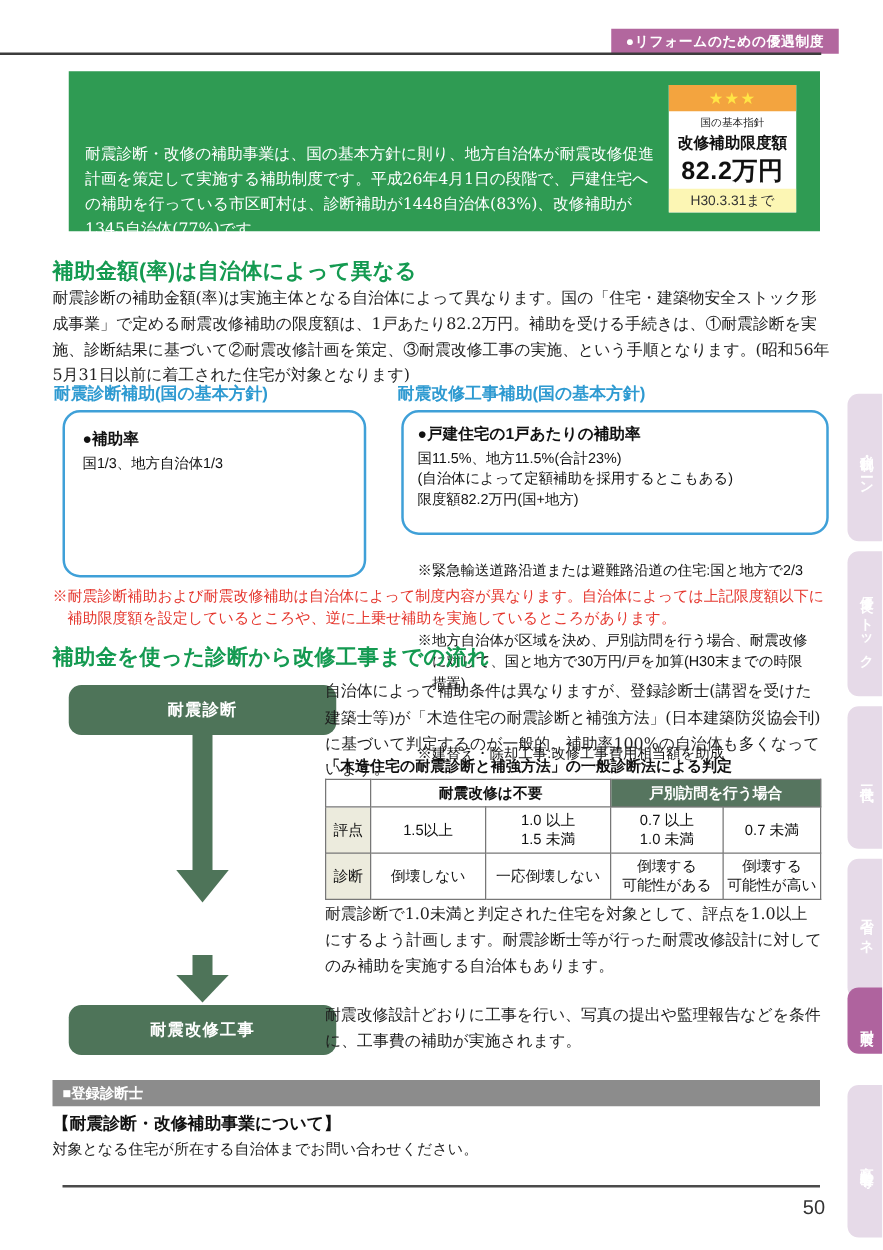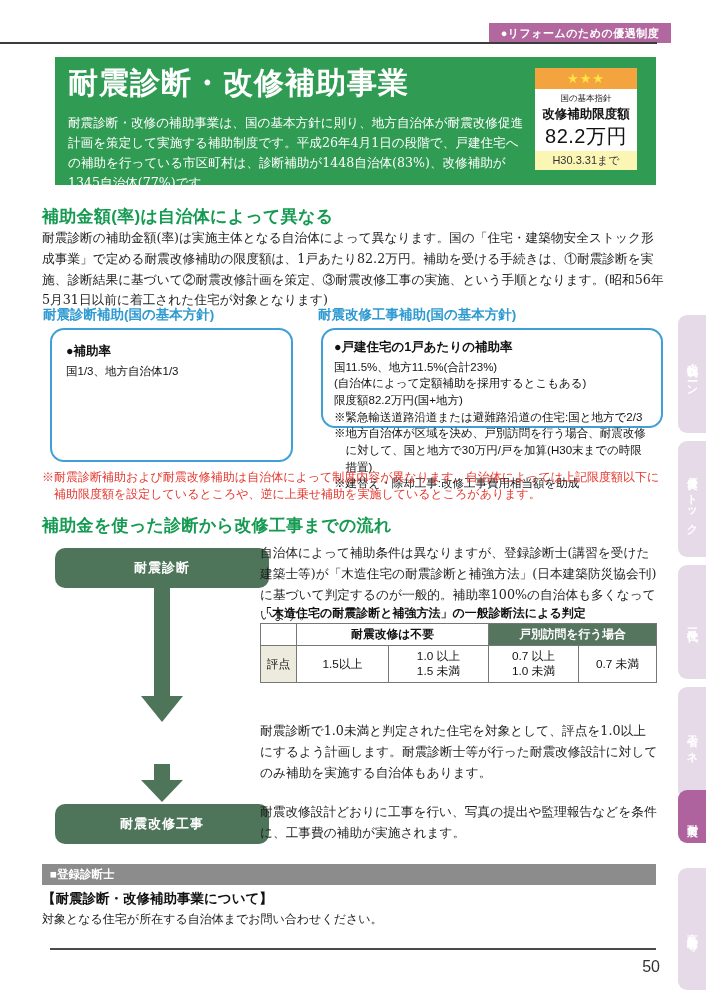--- a/index.html
+++ b/index.html
@@ -31,40 +31,40 @@
     position:absolute; left:480px; top:11px; width:102px; height:102px; background:#ffffff;
     display:flex; flex-direction:column; overflow:hidden;
   }
   .hero-card .stars {
     height:21px; background:#f3a43f; color:#ffe545; font-size:13px; letter-spacing:1px;
     display:flex; align-items:center; justify-content:center;
   }
   .hero-card .body { flex:1; text-align:center; padding-top:4px; }
   .hero-card .lbl { font-size:8.5px; color:#222; }
   .hero-card .subject { font-size:12.5px; font-weight:bold; color:#111; margin-top:1px; }
-  .hero-card .amount { font-size:20px; font-weight:normal; color:#111; letter-spacing:.5px; }
+  .hero-card .amount { font-size:20px; font-weight:bold; color:#111; letter-spacing:.5px; }
   .hero-card .deadline {
     height:19px; background:#fcf6b4; color:#333; font-size:11px;
     display:flex; align-items:center; justify-content:center;
   }
 
   .h2 { position:absolute; color:#149a51; font-size:17px; font-weight:bold; letter-spacing:.3px; }
   .serif-p {
     position:absolute; color:#1e1e1e; font-size:12.7px; line-height:1.64;
     font-family:"DejaVu Serif","Liberation Serif",serif;
   }
 
   .box-heading { position:absolute; color:#2e9ad1; font-size:13.5px; font-weight:bold; }
   .blue-box {
     position:absolute; border:2.5px solid #3fa0d8; border-radius:14px; background:#ffffff;
     padding:12px 14px; font-size:11.5px; line-height:1.5; color:#111;
   }
   .blue-box .bx-title { font-weight:bold; font-size:12.5px; margin-bottom:2px; }
   .blue-box .ln { line-height:1.45; }
-  .blue-box .ln.hang { padding-left:1em; text-indent:-1em; }
+  .blue-box .ln.hang { padding-left:1em; text-indent:-1em;margin-top:40px; }
 
   .red-note {
     position:absolute; left:42px; top:469px; width:622px; color:#e5372e; font-size:12px;
     line-height:1.45; padding-left:1em; text-indent:-1em;
   }
 
   
   .step-box {
     position:absolute; left:55px; width:214px; height:40px; background:#4e7459; border-radius:10px;
     color:#ffffff; font-size:13px; font-weight:bold; display:flex; align-items:center; justify-content:center;
@@ -111,21 +111,20 @@
 </style>
 </head>
 <body>
 
 <div id="page">
 
   <div class="top-tag">●リフォームのための優遇制度</div>
   <div class="top-rule"></div>
 
   <div class="hero">
-    <div class="hero-title">耐震診断・改修補助事業</div>
     <div class="hero-desc">耐震診断・改修の補助事業は、国の基本方針に則り、地方自治体が耐震改修促進計画を策定して実施する補助制度です。平成26年4月1日の段階で、戸建住宅への補助を行っている市区町村は、診断補助が1448自治体(83%)、改修補助が1345自治体(77%)です。</div>
     <div class="hero-card">
       <div class="stars">★★★</div>
       <div class="body">
         <div class="lbl">国の基本指針</div>
         <div class="subject">改修補助限度額</div>
         <div class="amount">82.2万円</div>
       </div>
       <div class="deadline">H30.3.31まで</div>
     </div>
@@ -186,20 +185,29 @@
     </tr>
     <tr>
       <td class="rowlbl">評点</td>
       <td>1.5以上</td>
       <td>1.0 以上
 1.5 未満</td>
       <td>0.7 以上
 1.0 未満</td>
       <td>0.7 未満</td>
     </tr>
+    <tr>
+      <td class="rowlbl">診断</td>
+      <td>倒壊しない</td>
+      <td>一応倒壊しない</td>
+      <td>倒壊する
+可能性がある</td>
+      <td>倒壊する
+可能性が高い</td>
+    </tr>
   </tbody>
     </table>
 
   <div class="contact-bar">■登録診断士</div>
   <div class="contact-title">【耐震診断・改修補助事業について】</div>
   <div class="contact-body">対象となる住宅が所在する自治体までお問い合わせください。</div>
 
   <div class="bottom-rule"></div>
   <div class="page-num">50</div>
 

